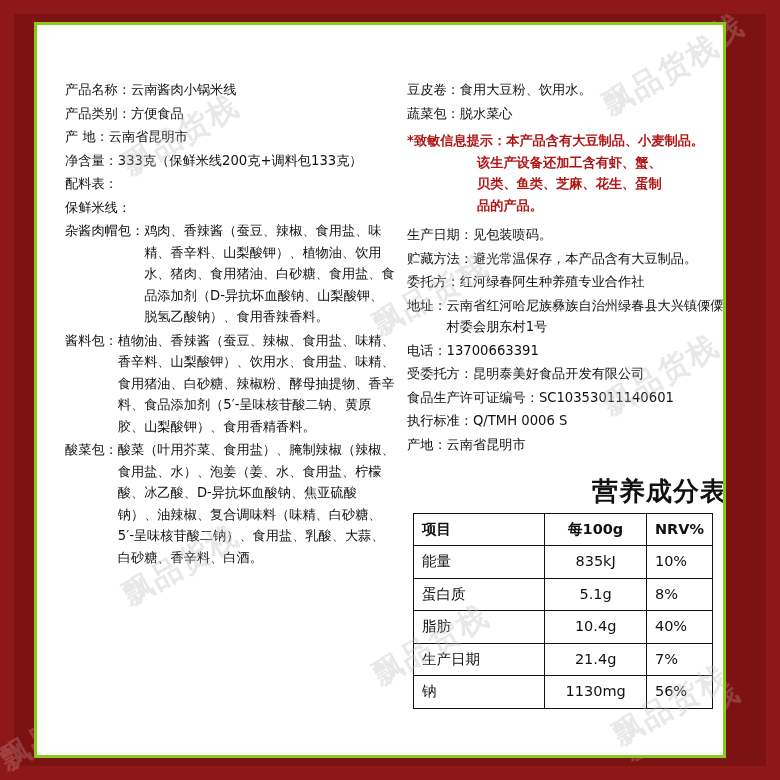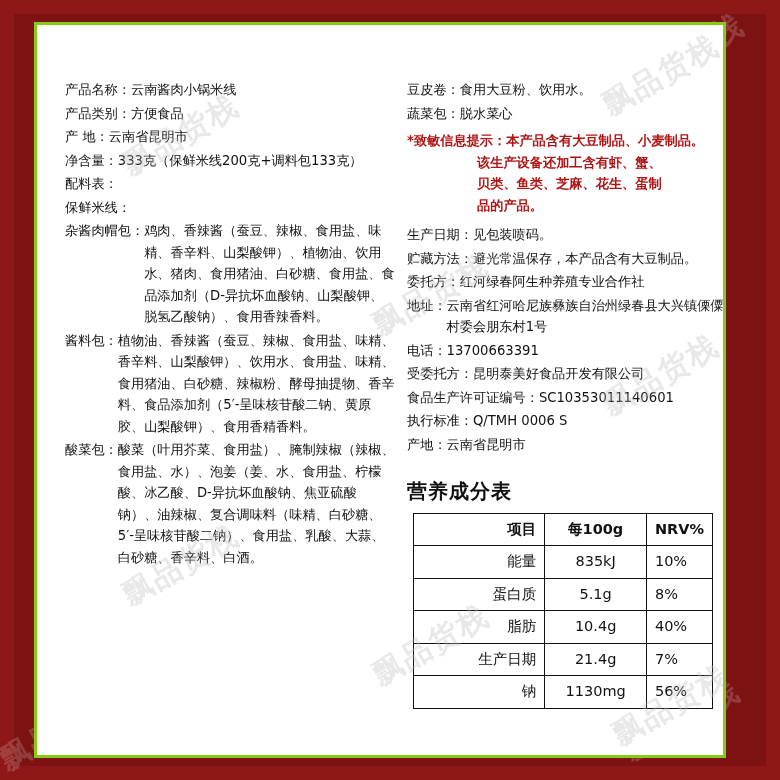--- a/index.html
+++ b/index.html
@@ -54,41 +54,41 @@
   .allergen{
     color:#b01515;
     font-weight:bold;
     line-height:21.5px;
     margin-top:6px;
     margin-bottom:8px;
   }
   .allergen .ln{display:block;}
 
   .nutri-title{
-    text-align:left;
+    text-align:right;
     font-weight:bold;
-    font-size:20px;
+    font-size:26px;
     letter-spacing:1px;
     margin:26px 0 10px 0;
     color:#111;
   }
   table.nutri{
     border-collapse:collapse;
     width:300px;
     margin-left:6px;
     font-size:14.5px;
   }
   table.nutri td,table.nutri th{
     border:1px solid #111;
     padding:5px 8px;
     color:#111;
     font-weight:normal;
   }
   table.nutri th{font-weight:bold;text-align:left;}
-  table.nutri .c-item{width:44%;text-align:right;}
+  table.nutri .c-item{width:44%;text-align:left;}
   table.nutri .c-val{width:34%;text-align:center;}
   table.nutri .c-nrv{width:22%;text-align:left;}
 
   
   .wm{
     position:absolute;
     color:rgba(165,165,165,0.30);
     font-size:30px;
     font-weight:bold;
     transform:rotate(-30deg);

